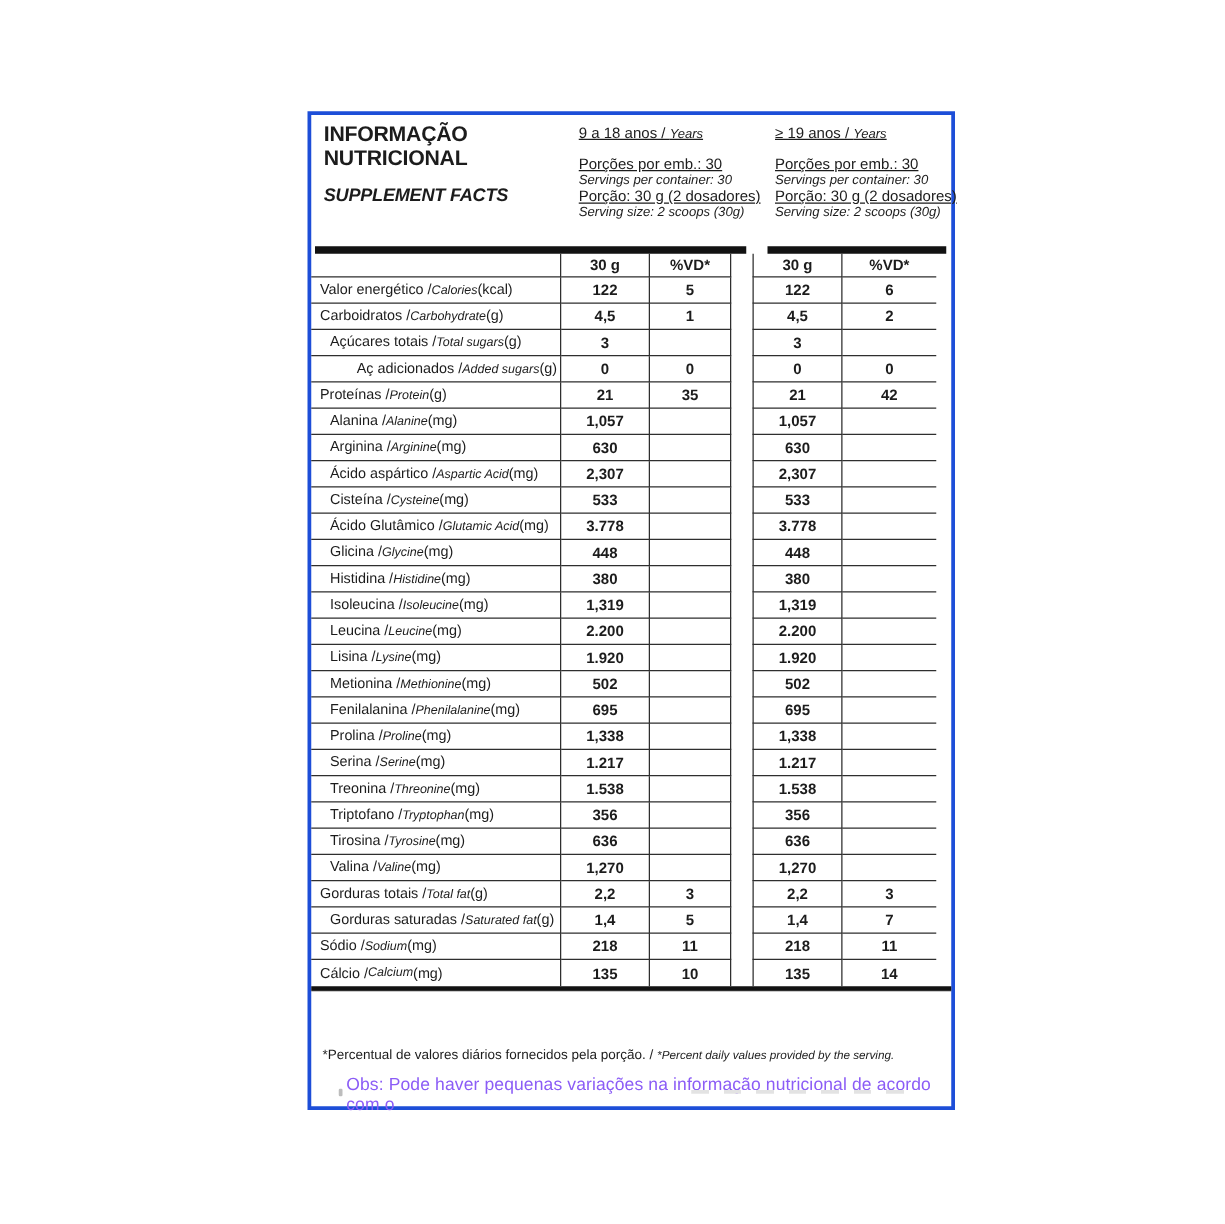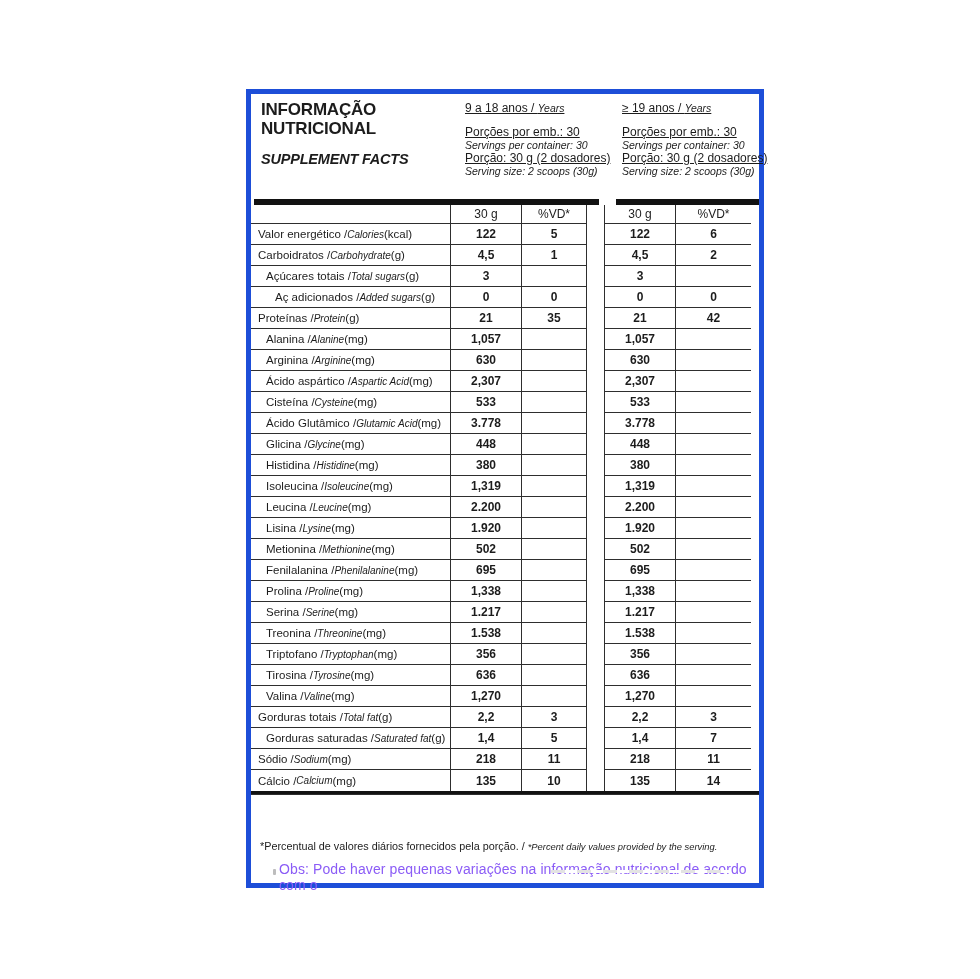--- a/index.html
+++ b/index.html
@@ -2,21 +2,21 @@
 <html><head>
 <meta charset="utf-8">
 <style>
   * { margin:0; padding:0; box-sizing:border-box; }
   html,body { width:980px; height:979px; background:#ffffff;
               font-family:"Liberation Sans", sans-serif; color:#1c1c1c; }
   #canvas { position:relative; width:980px; height:979px; background:#fff; overflow:hidden; }
 
   
   .label-box { position:absolute; left:246px; top:89px; width:518px; height:799px;
-               border:5px solid #1d4ed8; background:#fff; }
+               border:3px solid #1d4ed8; background:#fff; }
 
   
   .head-zone { position:relative; height:105px; width:100%; }
   .title { position:absolute; left:10px; top:7px; font-size:17px; font-weight:bold;
            line-height:1.1; letter-spacing:-0.2px; }
   .subtitle { position:absolute; left:10px; top:57px; font-size:14.5px; font-weight:bold;
               font-style:italic; letter-spacing:-0.2px; }
   .grp { position:absolute; top:7px; width:150px; white-space:nowrap; }
   .grp-1 { left:214px; }
   .grp-2 { left:371px; }
@@ -31,28 +31,28 @@
   .bar-gap   { width:17px; }
   .bar-right { width:143px; background:#121212; }
 
   
   .row { display:flex; height:21px; }
   .hrow { height:19px; }
   .cell { border-bottom:1px solid #2e2e2e; display:flex; align-items:center; }
   .lbl  { width:200px; border-right:1px solid #2e2e2e; font-size:11.5px;
           padding-left:7px; white-space:nowrap; overflow:hidden; }
   .lbl.ind1 { padding-left:15px; }
-  .lbl.ind2 { padding-left:24px; }
+  .lbl.ind2 { padding-left:34px;justify-content:center; }
   .val  { justify-content:center; font-weight:bold; font-size:12px; }
   .v1 { width:71px; border-right:1px solid #2e2e2e; }
   .d1 { width:65px; border-right:1px solid #2e2e2e; }
   .gapc { width:17px; border-bottom:none; }
   .v2 { width:72px; border-left:1px solid #2e2e2e; border-right:1px solid #2e2e2e; }
   .d2 { width:75px; }
-  .hcell { font-weight:normal; font-size:12px; }
+  .hcell { font-weight:bold; font-size:12px; }
   #body-rows .row:last-child .cell { border-bottom:none; }
 
   
   .thickline { height:3px; background:#121212; }
   .note { font-size:10.5px; line-height:1.4; padding:4px 8px 3px 9px; }
   .footer-divider { height:0; border-top:1px solid #2e2e2e; }
   .percent-note { font-size:10.8px; padding:5px 8px 4px 9px;margin-top:40px; }
   .obs-note { font-size:14px; color:#8b5cf6; padding:5px 4px 0 28px; letter-spacing:0.1px; }
   .artifact-comma { position:absolute; left:22px; bottom:8px; width:3px; height:6px;
                     background:#bdbdbd; border-radius:1px; }

